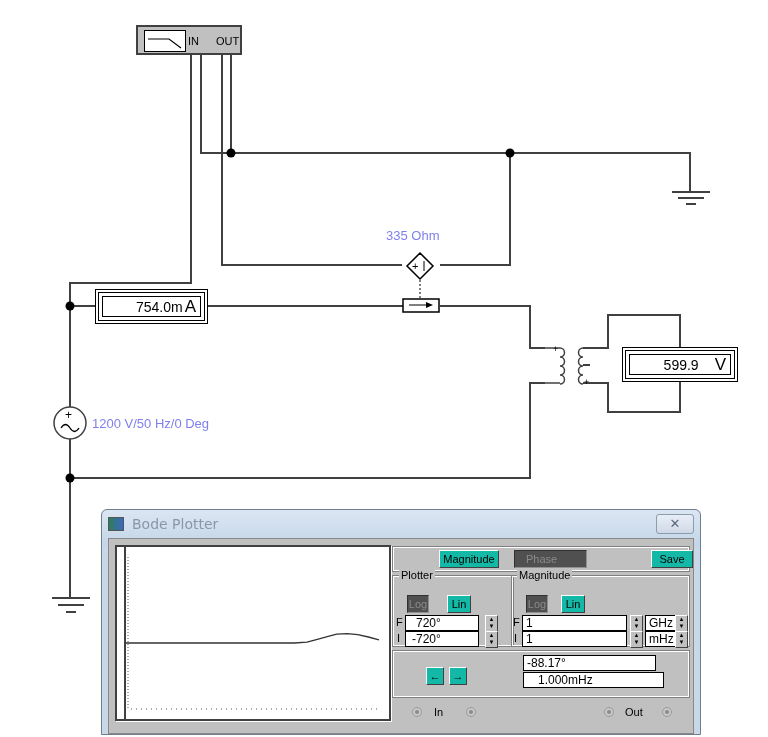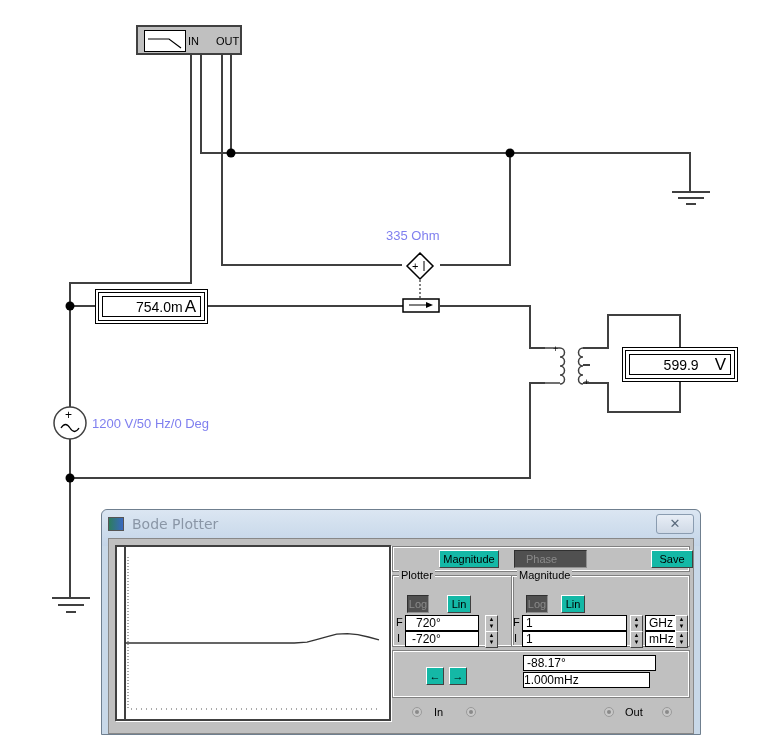--- a/index.html
+++ b/index.html
@@ -172,21 +172,21 @@
     <span class="small" style="left:405px;top:93px;">I</span>
     <div class="field" style="left:413px;top:92px;width:100px;">1</div>
     <div class="spin" style="left:521px;top:92px;">▲<br>▼</div>
     <div class="field" style="left:536px;top:92px;width:26px;">mHz</div>
     <div class="spin" style="left:566px;top:92px;">▲<br>▼</div>
 
     <div class="panel" style="left:284px;top:112px;width:294px;height:44px;"></div>
     <div class="btn" style="left:317px;top:128px;width:16px;">←</div>
     <div class="btn" style="left:340px;top:128px;width:16px;">→</div>
     <div class="field" style="left:414px;top:116px;width:128px;">-88.17°</div>
-    <div class="field" style="left:414px;top:133px;width:125px;padding-left:0;">1.000mHz</div>
+    <div class="field" style="left:414px;top:133px;width:125px;padding-left:14px;">1.000mHz</div>
 
     <div class="term" style="left:303px;top:168px;"></div>
     <span class="small" style="left:325px;top:167px;">In</span>
     <div class="term" style="left:357px;top:168px;"></div>
     <div class="term" style="left:495px;top:168px;"></div>
     <span class="small" style="left:516px;top:167px;">Out</span>
     <div class="term" style="left:553px;top:168px;"></div>
   </div>
 </div>
 

